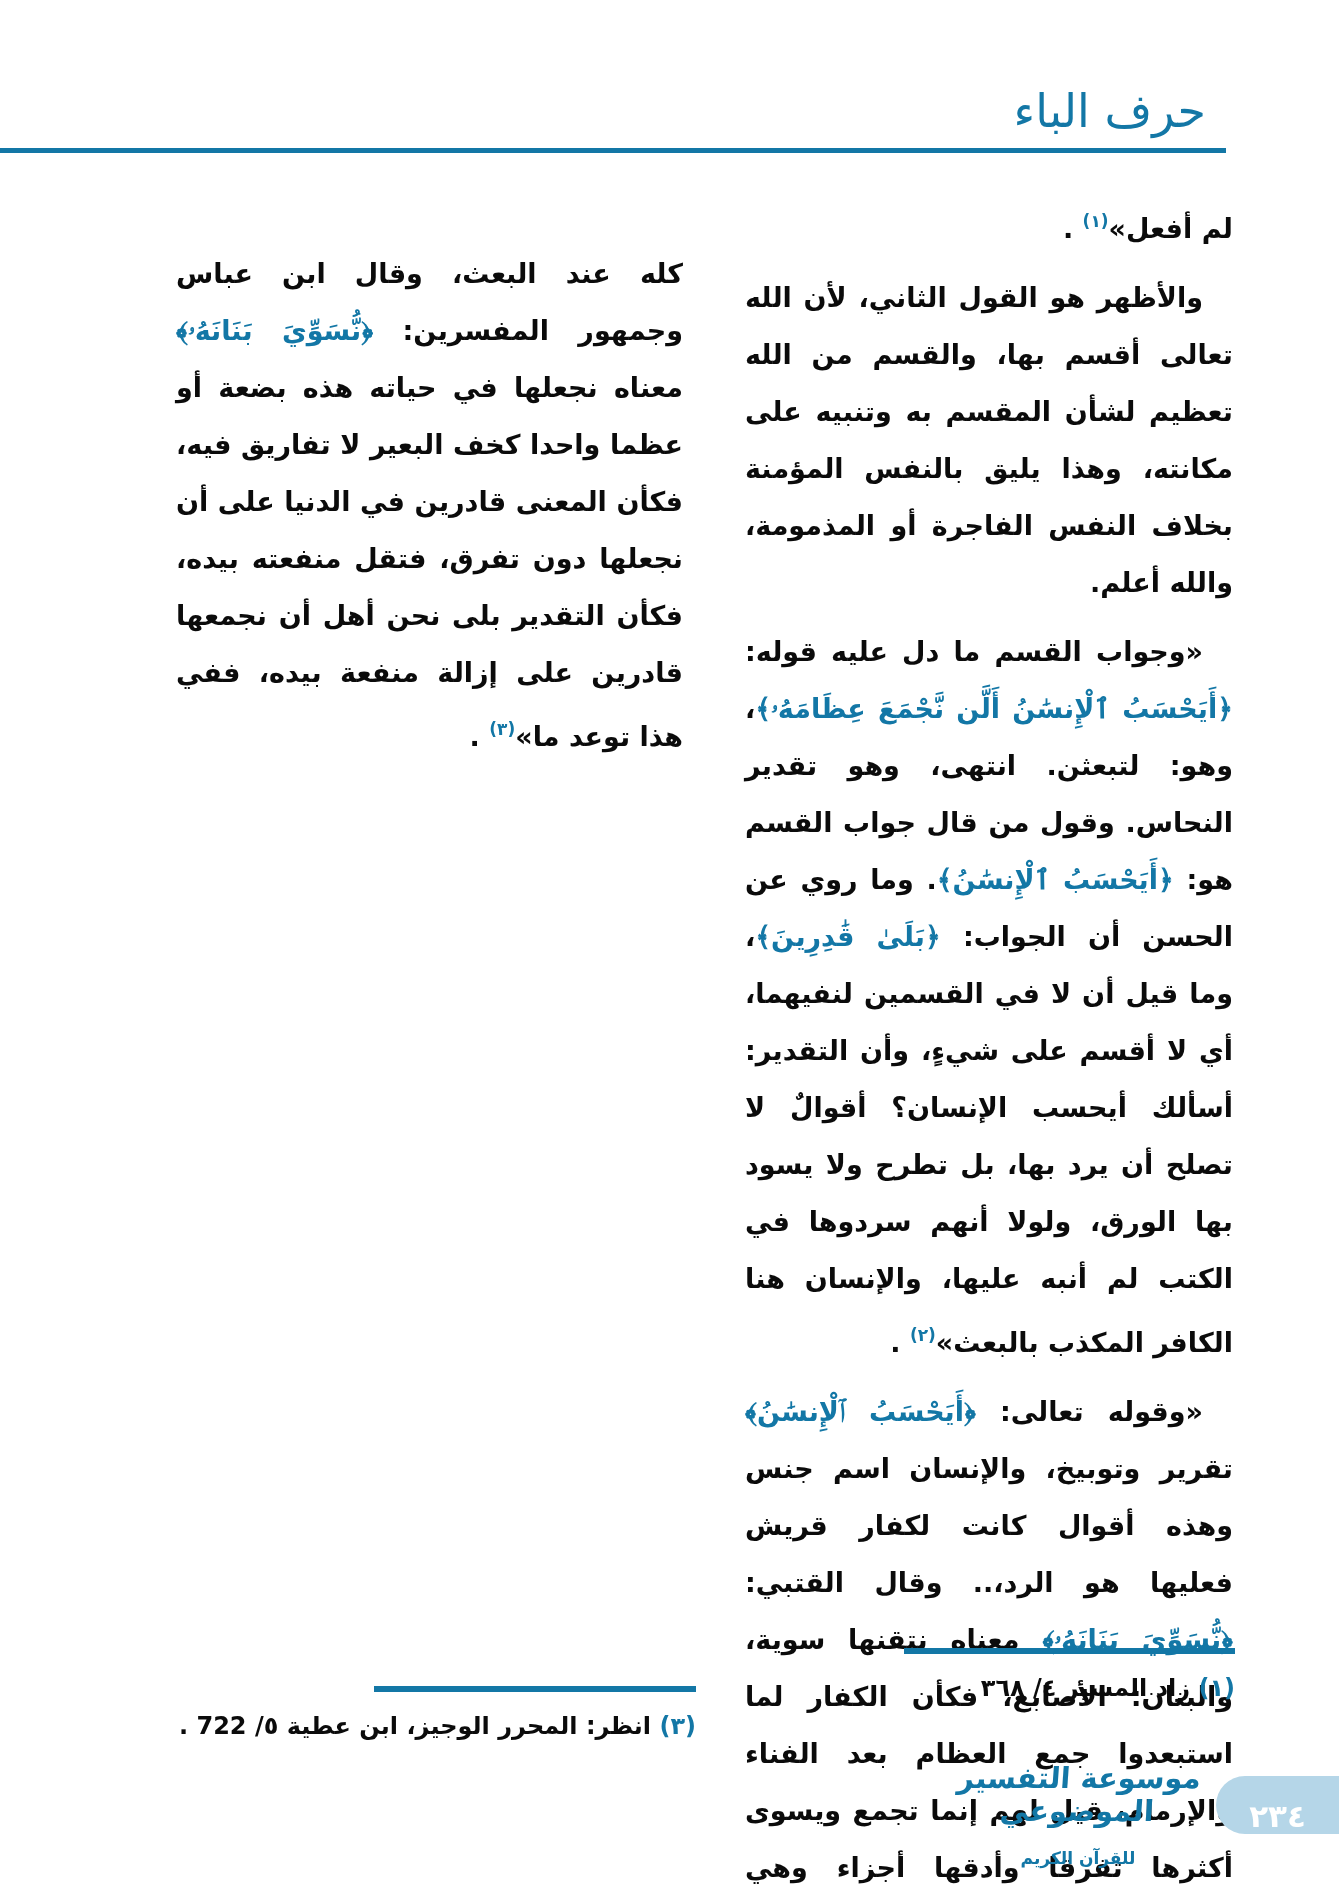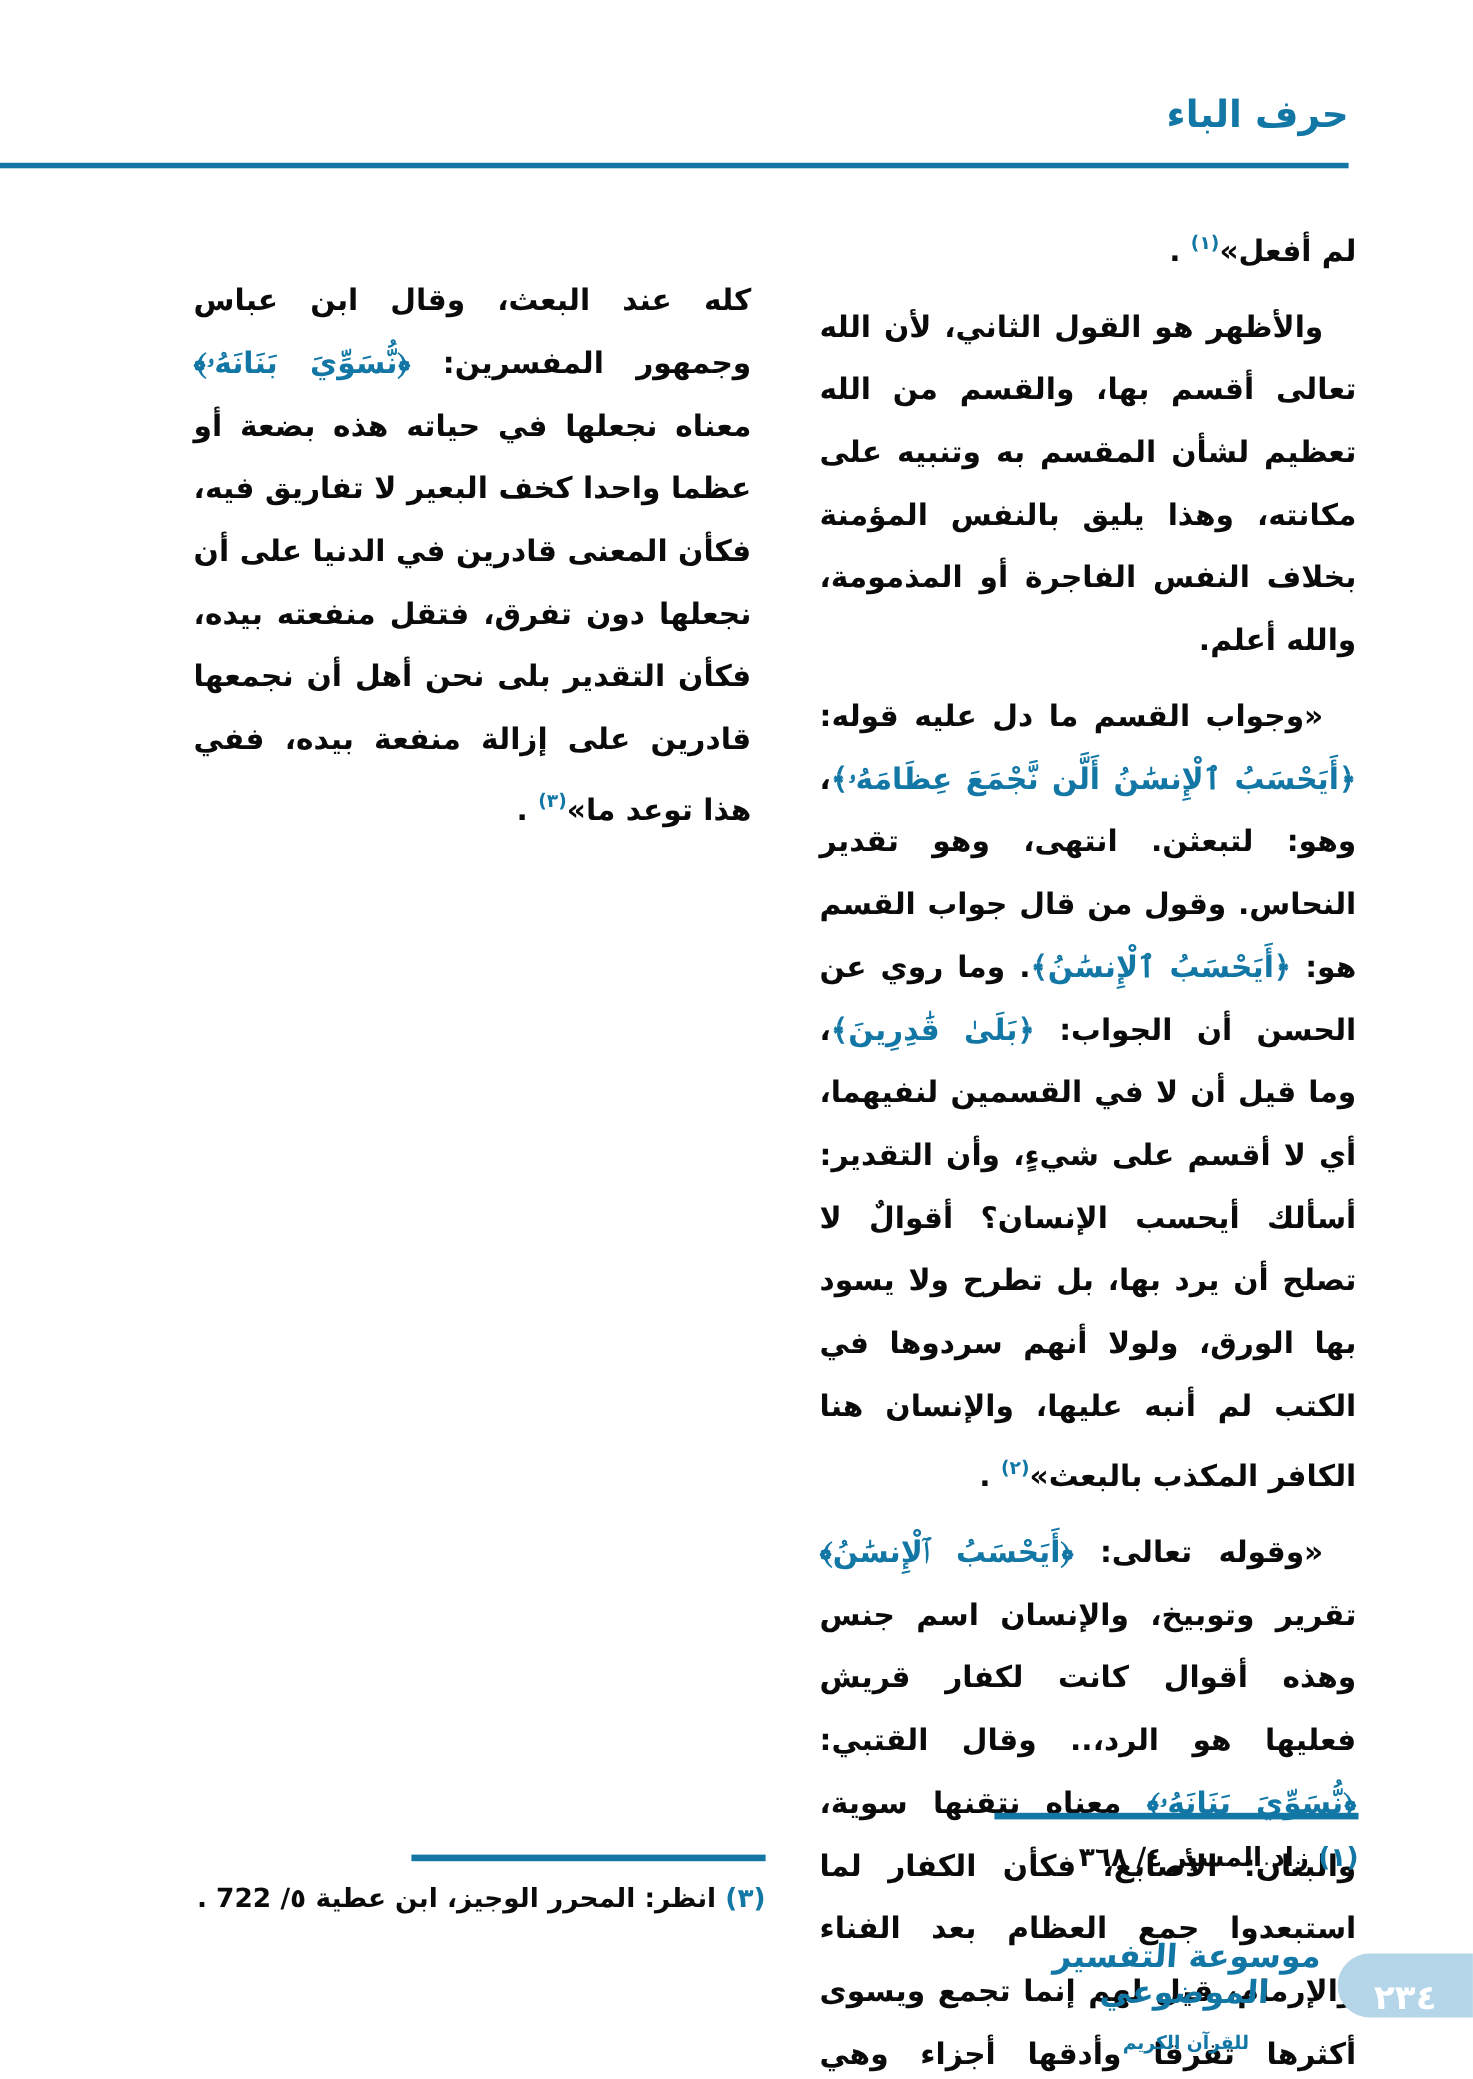--- a/index.html
+++ b/index.html
@@ -13,22 +13,22 @@
   .page{
     position:relative;
     width:1339px;height:1890px;
     margin:0 auto;
     background:#ffffff;
     overflow:hidden;
     direction:rtl;
   }
   
   .header-title{
-    position:absolute;top:84px;right:113px;
-    font-size:34px;font-weight:bold;color:var(--accent);
+    position:absolute;top:84px;right:133px;
+    font-size:46px;font-weight:normal;color:var(--accent);
     letter-spacing:-2px;
     font-family:"DejaVu Sans",sans-serif;
   }
   .header-rule{
     position:absolute;top:148px;left:0;
     width:1226px;height:5px;background:var(--accent);
   }
   
   .col{
     position:absolute;

